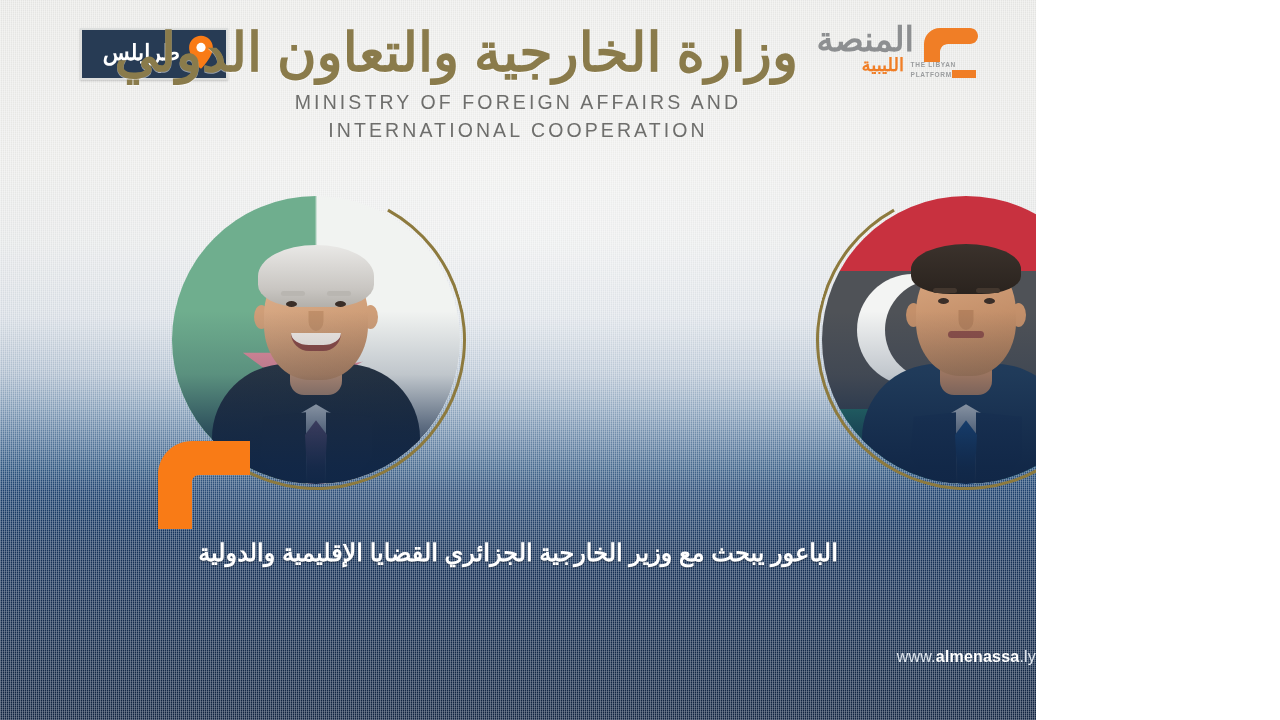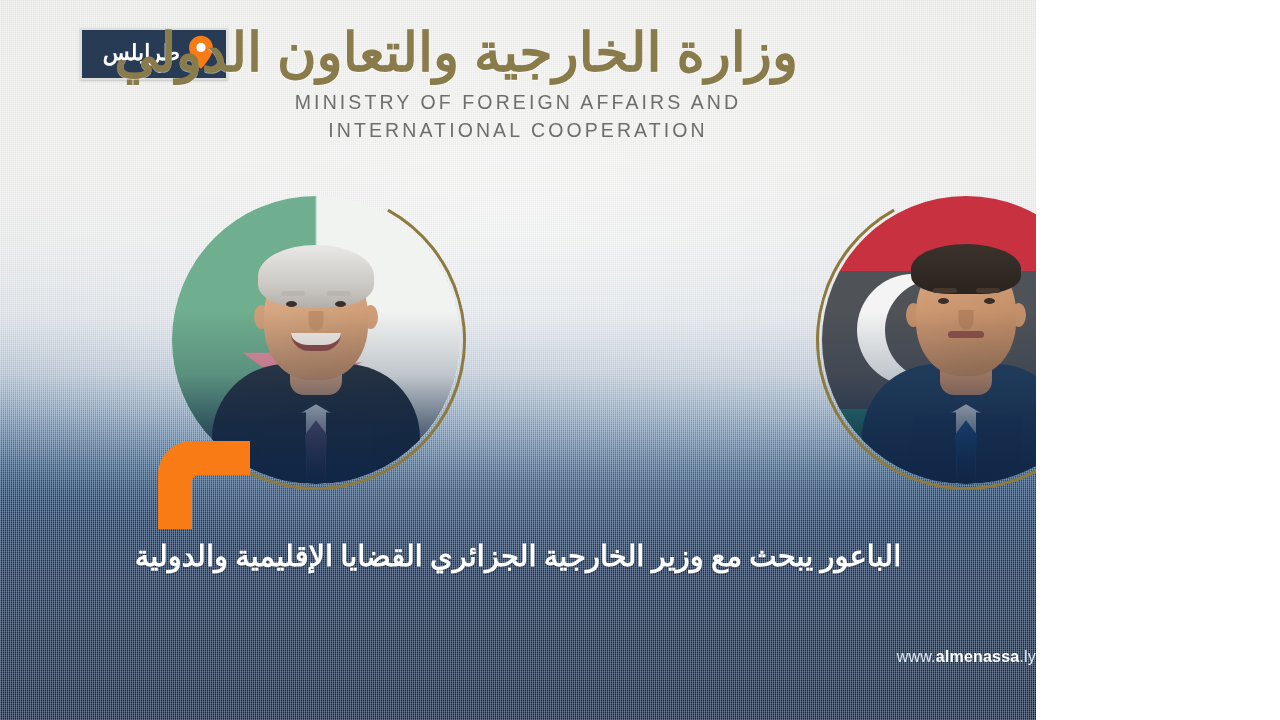--- a/index.html
+++ b/index.html
@@ -314,27 +314,26 @@
   
   #accent-left  { position:absolute; left:158px; top:441px; }
   #accent-right { position:absolute; left:1046px; top:601px; }
 
   
   #headline {
     position:absolute; left:0; right:0; top:538px;
     text-align:center;
     color:#ffffff;
     direction:rtl;
-    font-size:29px;
+    font-size:24px;
     font-weight:700;
     letter-spacing:0;
     line-height:1.25;
     padding:0 38px;
     text-shadow:0 1px 2px rgba(0,0,0,.32);
-    font-family:Liberation Serif, serif;
   }
 
   
   #footer-url {
     position:absolute; left:0; right:0; top:648px;
     text-align:right;
     font-size:16px;
     color:#eef2f7;
     letter-spacing:.2px;
   }
@@ -359,20 +358,34 @@
       </svg>
     </span>
   </div>
 
   <div id="ministry-logo">
     <div class="calligraphy">وزارة الخارجية والتعاون الدولي</div>
     <div class="en">MINISTRY OF FOREIGN AFFAIRS AND</div>
     <div class="en">INTERNATIONAL COOPERATION</div>
   </div>
 
+  <div id="brand-logo">
+    <div class="ar-main">المنصة</div>
+    <div class="ar-sub">الليبية</div>
+    <div class="lat">
+      <div>THE LIBYAN</div>
+      <div>PLATFORM</div>
+    </div>
+    <span class="mark">
+      <svg width="62" height="64" viewBox="0 0 62 64" aria-hidden="true">
+        <path d="M8 26c0-8.8 7.2-16 16-16h30c4.4 0 8 3.6 8 8s-3.6 8-8 8H32c-4.4 0-8 3.6-8 8v10H8V26z" fill="#f07e26"></path>
+        <path d="M36 52h24v8H36z" fill="#f07e26"></path>
+      </svg>
+    </span>
+  </div>
 
   <div class="portrait" id="portrait-left">
     <div class="disc">
       <div class="flag flag-dz">
         <div class="crescent-outer"></div>
         <div class="crescent-inner"></div>
         <div class="star"></div>
       </div>
       <div class="person" id="p-left">
         <div class="body"></div>

